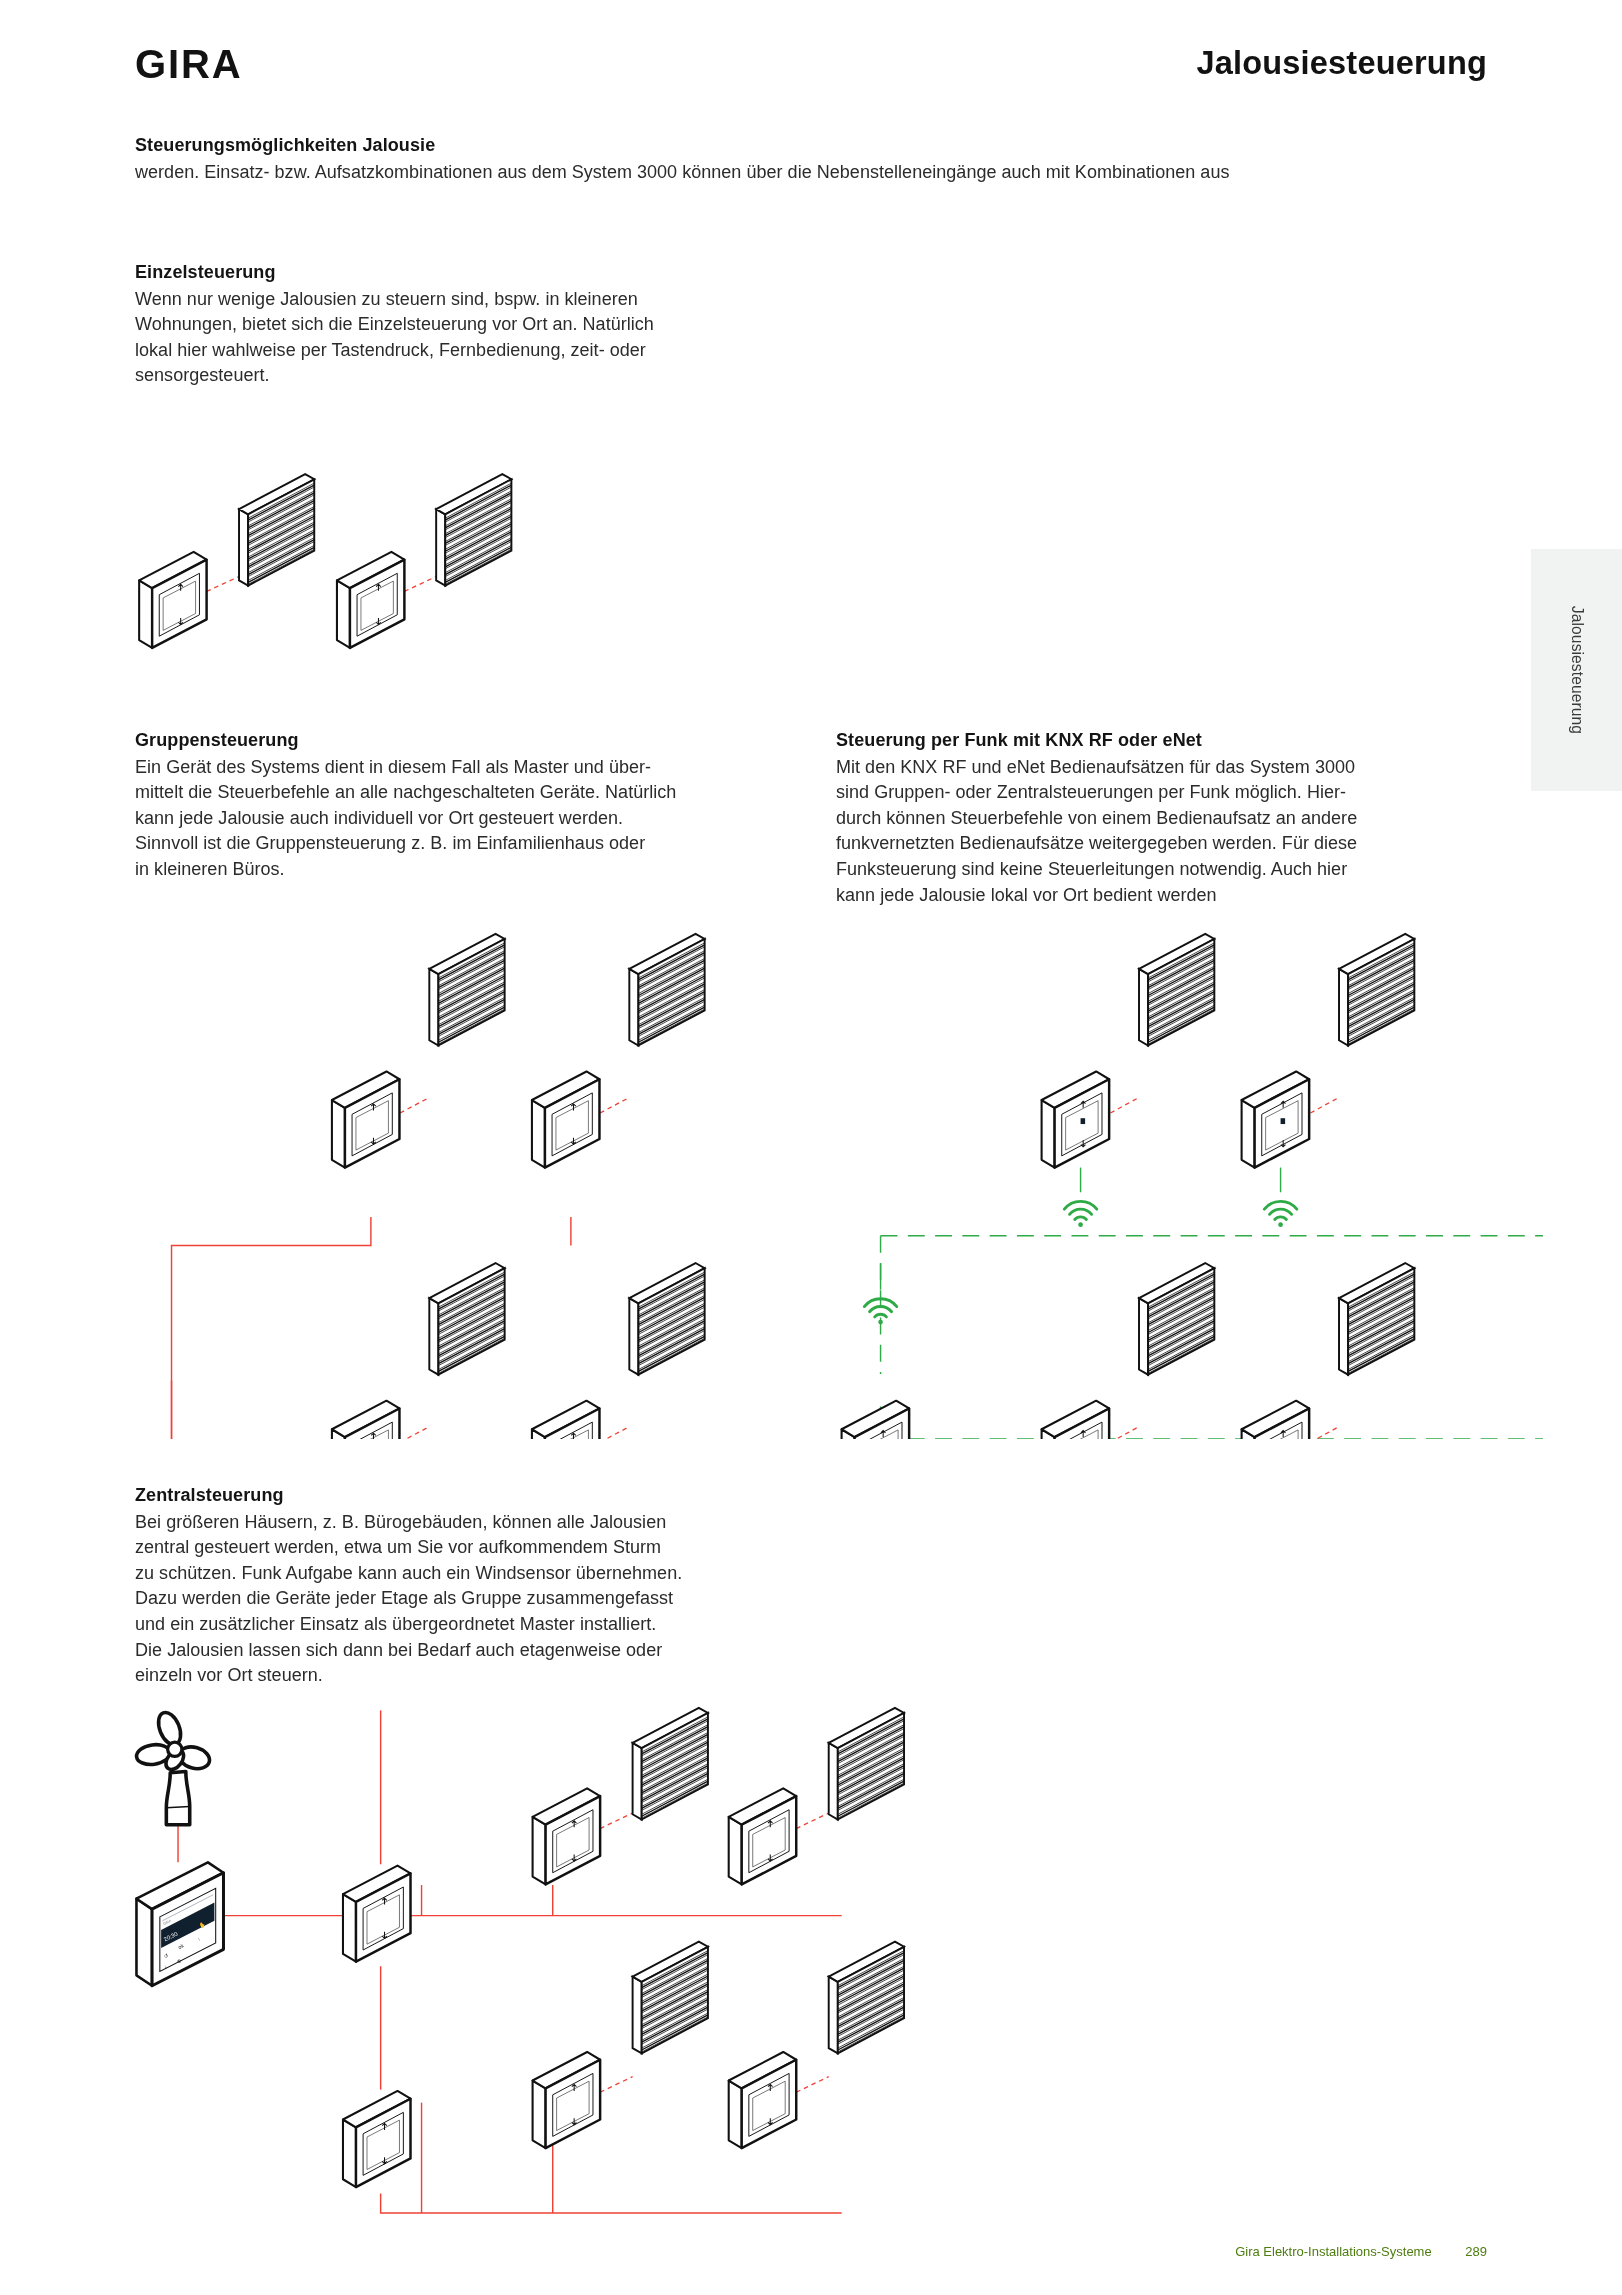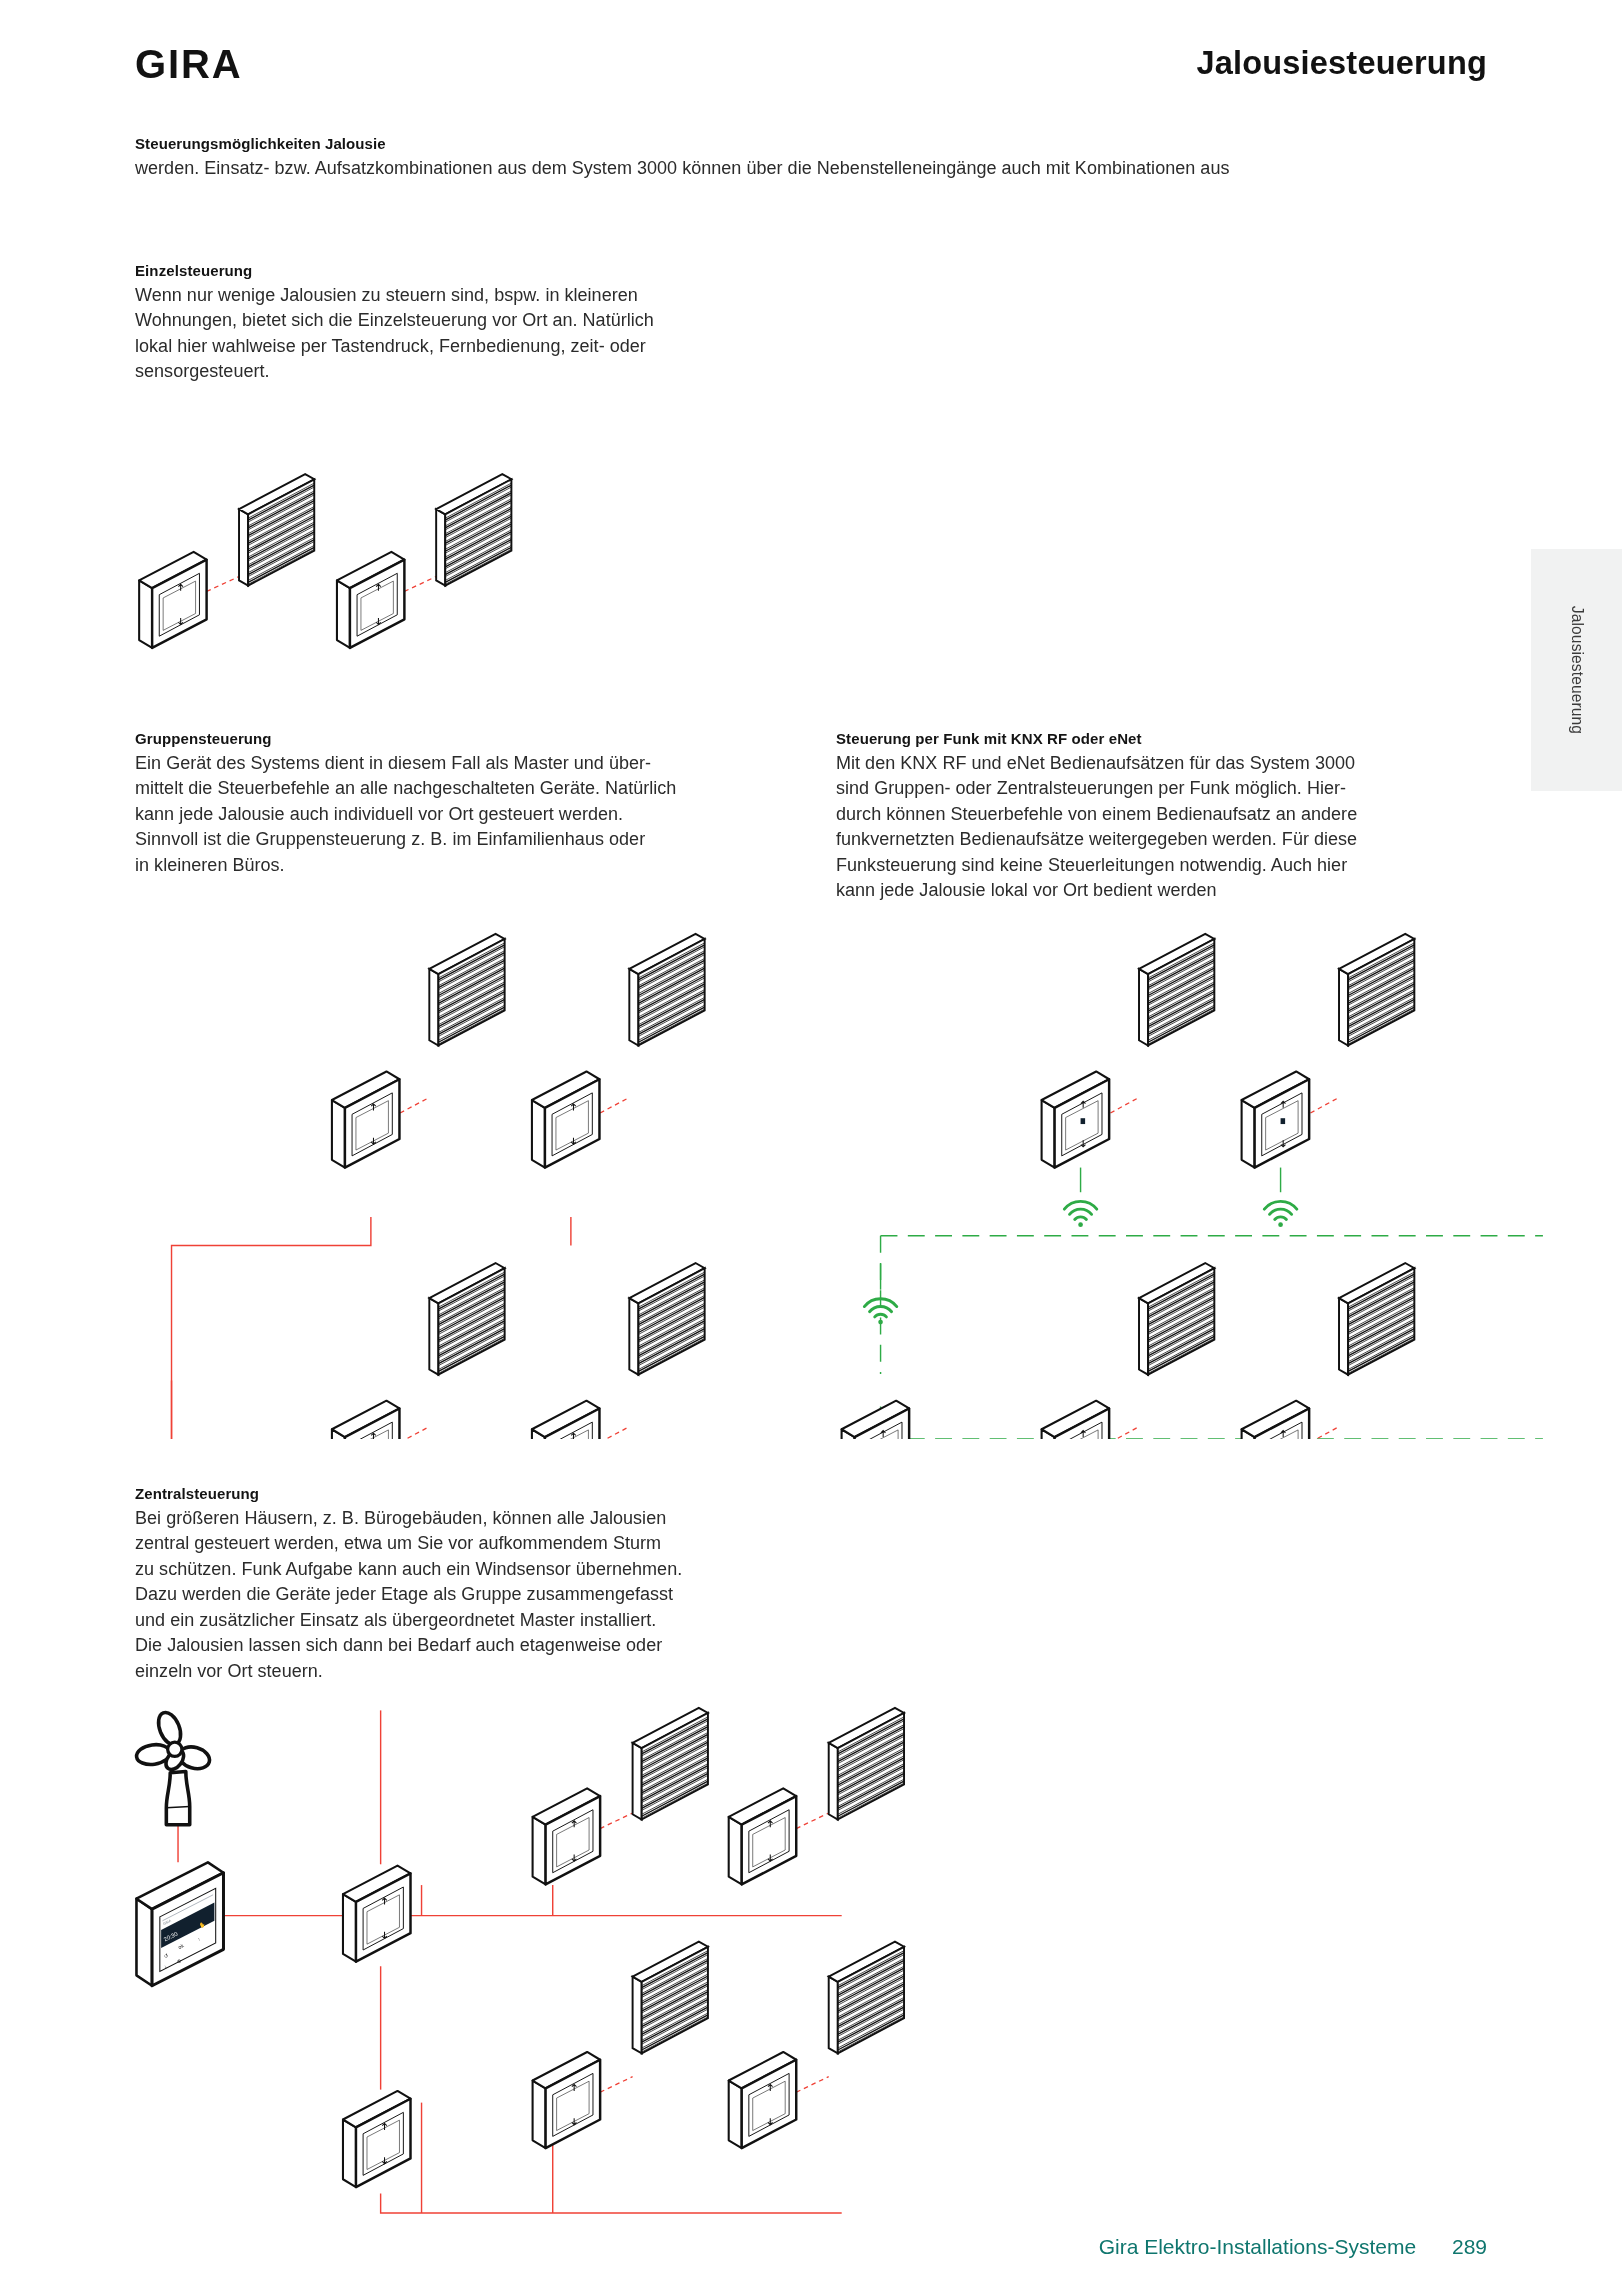--- a/index.html
+++ b/index.html
@@ -17,28 +17,28 @@
 
   
   .side-tab{position:absolute;left:1531px;top:549px;width:92px;height:242px;
             background:#f1f2f2;}
   .side-tab span{position:absolute;left:50%;top:50%;
         transform:translate(-50%,-50%) rotate(90deg);
         white-space:nowrap;font-size:15.6px;color:#3a3a3a;letter-spacing:0.1px;}
 
   
   .blk{position:absolute;}
-  .h3{font-size:15px;font-weight:700;color:#141414;margin:0 0 1.3px 0;
+  .h3{font-size:18px;font-weight:700;color:#141414;margin:0 0 1.3px 0;
       line-height:1.42;letter-spacing:0.1px;}
   .p{font-size:18px;font-weight:400;color:#2b2b2b;line-height:1.42;
      letter-spacing:0.03px;margin:0;}
   .p .ln{display:block;white-space:nowrap;}
 
   
-  .footer{position:absolute;right:136px;bottom:36px;font-size:21px;color:#0f766e;
+  .footer{position:absolute;right:136px;bottom:36px;font-size:13px;color:#4d7c0f;
           white-space:nowrap;}
   .footer .pg{display:inline-block;margin-left:30px;}
 
   svg{display:block;}
   .dgm{position:absolute;}
 </style>
 </head>
 <body>
 
 <div class="page">

